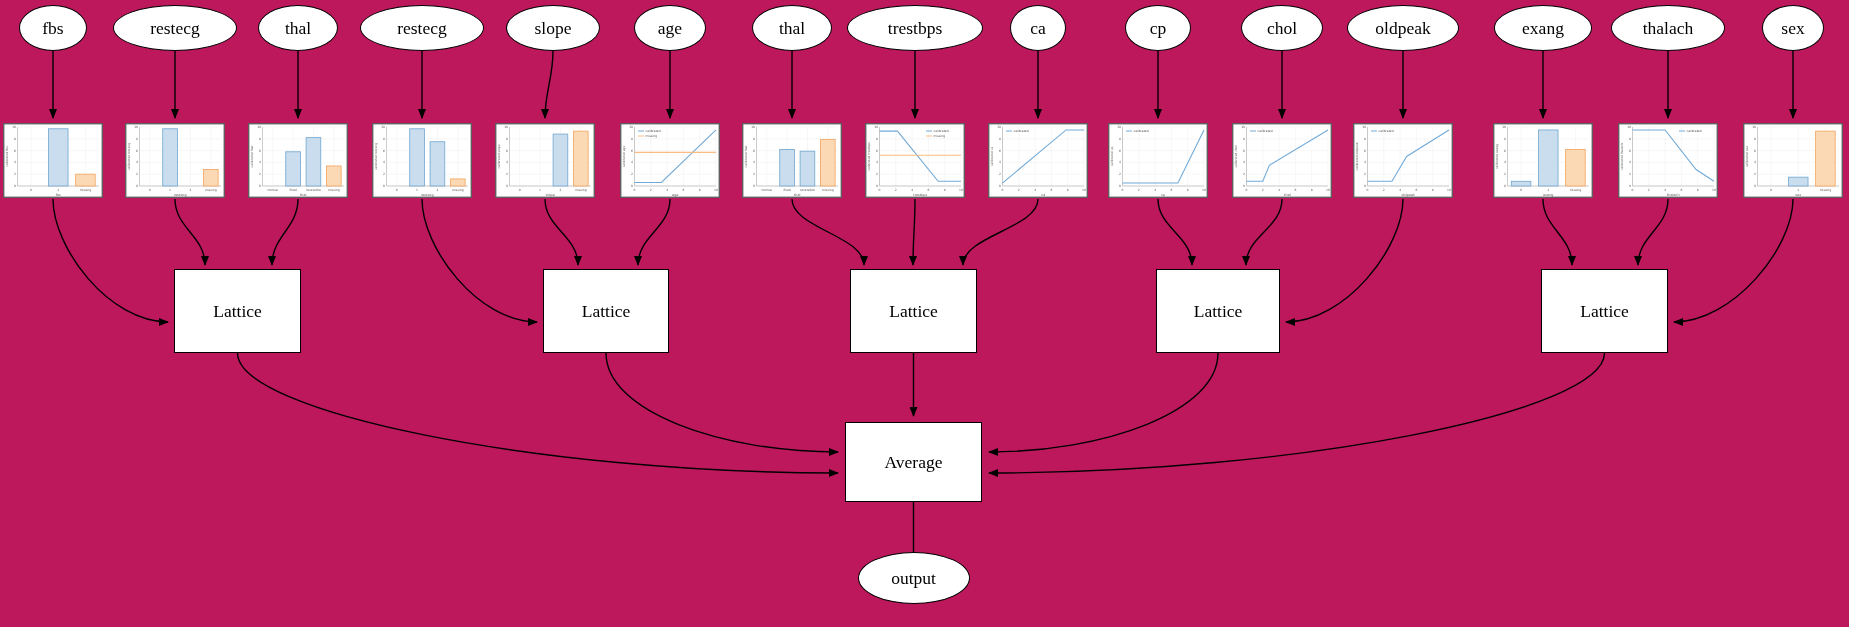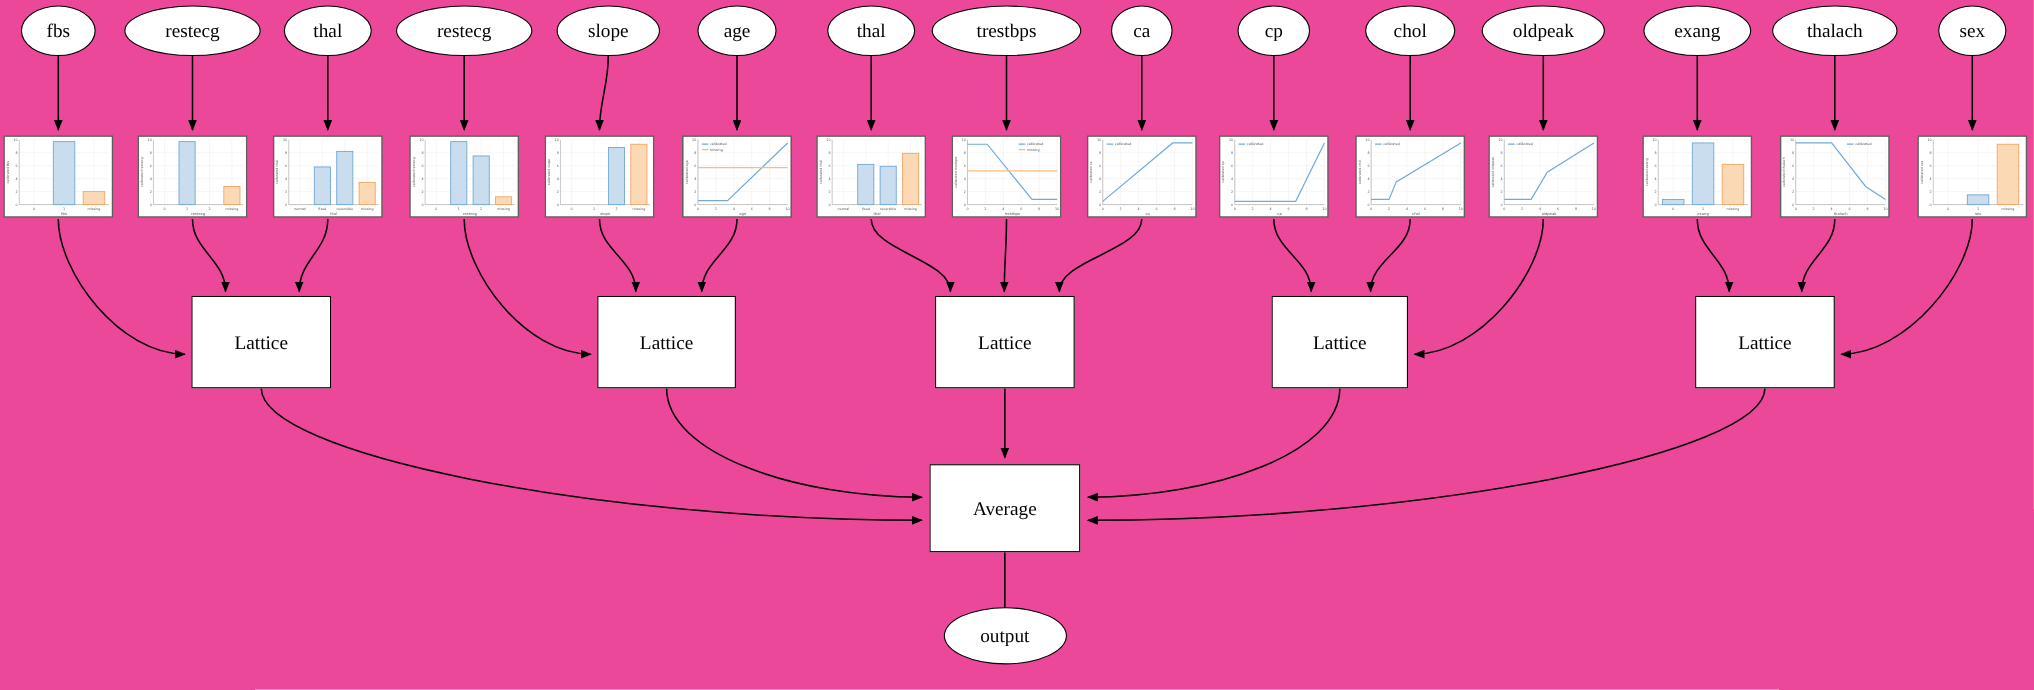--- a/index.html
+++ b/index.html
@@ -1,16 +1,16 @@
 <!DOCTYPE html>
 <html><head>
 <meta charset="utf-8">
 <style>
   html,body{margin:0;padding:0;background:#fff;}
-  #canvas{position:relative;width:1849px;height:627px;background:#ec4899;
+  #canvas{position:relative;width:1849px;height:627px;background:#be185d;
           font-family:"Liberation Serif",serif;overflow:hidden;}
   #edge-layer{position:absolute;left:0;top:0;z-index:1;}
   .node{position:absolute;display:flex;align-items:center;justify-content:center;
         background:#fff;border:1.4px solid #000;box-sizing:border-box;
         font-size:17.5px;color:#000;z-index:2;}
   .ellipse{border-radius:50%;}
   .chart{position:absolute;z-index:2;font-family:"DejaVu Sans",sans-serif;}
 </style>
 </head>
 <body>

